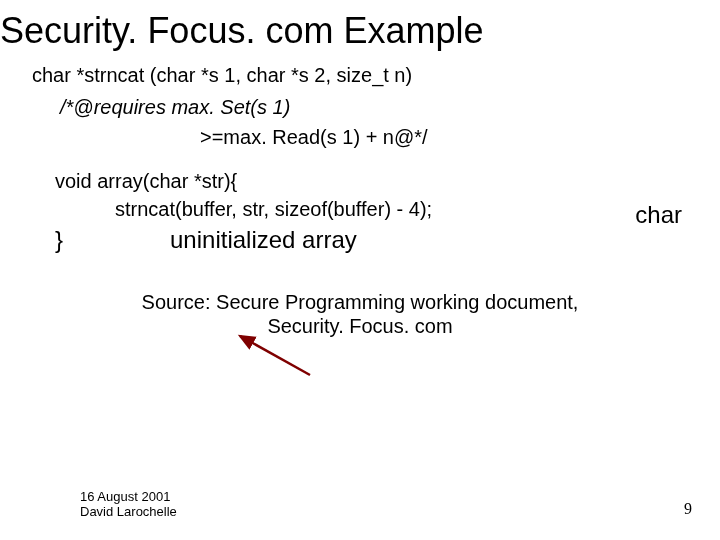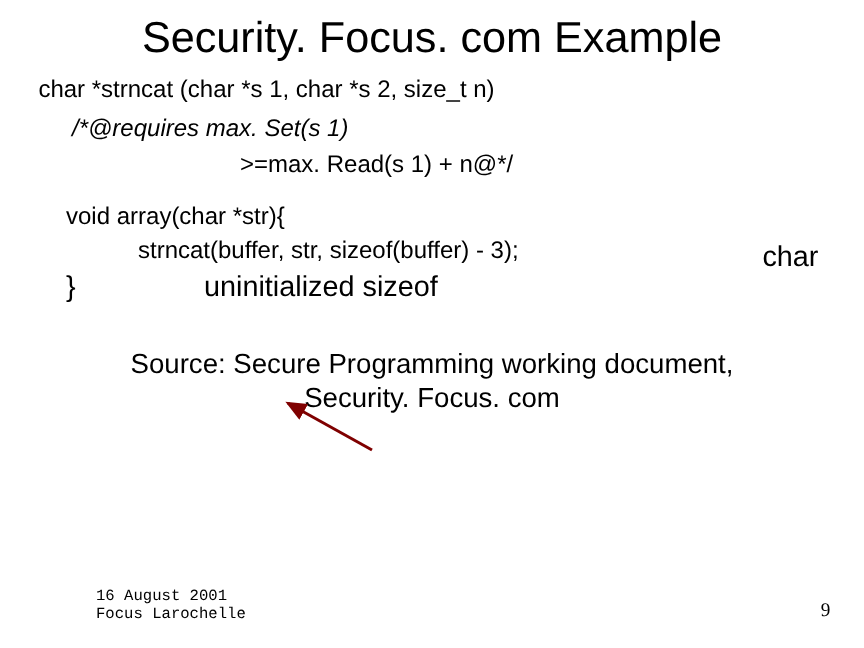--- a/index.html
+++ b/index.html
@@ -12,21 +12,20 @@
     color: #000;
     overflow: hidden;
     position: relative;
   }
   .slide {
     width: 720px;
     height: 540px;
     position: relative;
   }
   .title {
-    text-align: center;
     font-size: 36px;
     font-weight: 400;
     padding-top: 10px;
   }
   .line {
     font-size: 20px;
     line-height: 1.3;
   }
   .l-sig   { margin-left: 32px;  margin-top: 10px; }
   .l-req1  { margin-left: 60px;  margin-top: 6px; font-style: italic; }
@@ -43,31 +42,31 @@
     margin-left: 55px;
     font-size: 24px;
     margin-top: 4px;
   }
   .annot {
     font-size: 24px;
     margin-left: 170px;
     margin-top: -28px;
   }
   .source {
-    font-size: 23px;
+    font-size: 20px;
     text-align: center;
     margin-top: 36px;
     line-height: 1.2;
   }
   .footer-date {
     position: absolute;
     left: 80px;
     bottom: 20px;
     font-size: 13px;
-    font-family: Liberation Mono, monospace;
+    font-family: Liberation Sans, sans-serif;
     line-height: 1.15;
   }
   .page-num {
     position: absolute;
     right: 28px;
     bottom: 22px;
     font-size: 16px;
     font-family: "Times New Roman", Times, serif;
   }
   .arrow {
@@ -83,39 +82,39 @@
 <div class="slide">
 
   <div class="title">Security. Focus. com Example</div>
 
   <div class="line l-sig">char *strncat (char *s 1, char *s 2, size_t n)</div>
   <div class="line l-req1">/*@requires max. Set(s 1)</div>
   <div class="line l-req2">&gt;=max. Read(s 1) + n@*/</div>
 
   <div class="line l-void">void array(char *str){</div>
   <div class="char-right">char</div>
-  <div class="line l-body">strncat(buffer, str, sizeof(buffer) - 3);</div>
+  <div class="line l-body">strncat(buffer, str, sizeof(buffer) - 4);</div>
 
   <div class="close-brace">}</div>
-  <div class="annot">uninitialized sizeof</div>
+  <div class="annot">uninitialized array</div>
 
   <svg class="arrow" width="120" height="60">
     <defs>
       <marker id="ah" markerWidth="8" markerHeight="8" refX="6" refY="3" orient="auto">
         <path d="M0,0 L7,3 L0,6 Z" fill="#7f0000"></path>
       </marker>
     </defs>
     <line x1="85" y1="45" x2="15" y2="6" stroke="#7f0000" stroke-width="2.5" marker-end="url(#ah)"></line>
   </svg>
 
   <div class="source">
     <span>Source: Secure Programming working document,</span><br>
     <span>Security. Focus. com</span>
   </div>
 
   <div class="footer-date">
     <span>16 August 2001</span><br>
-    <span>Focus Larochelle</span>
+    <span>David Larochelle</span>
   </div>
 
   <div class="page-num">9</div>
 
 </div>
 
 </body></html>

